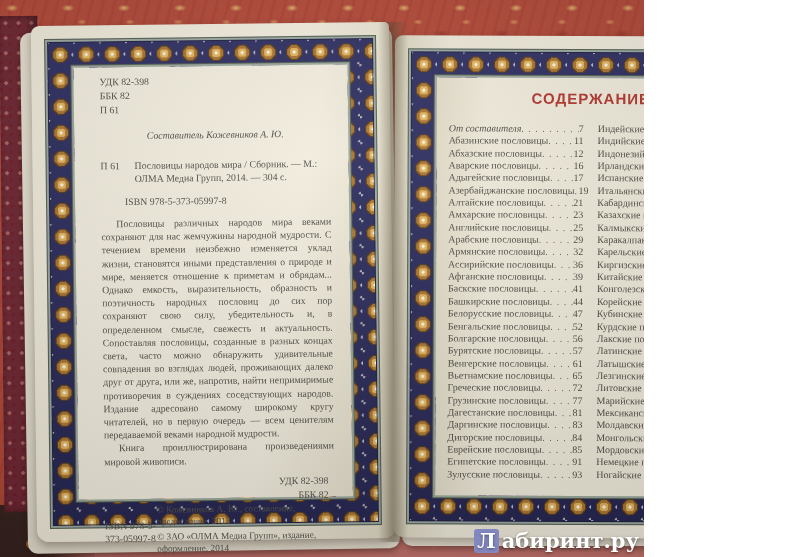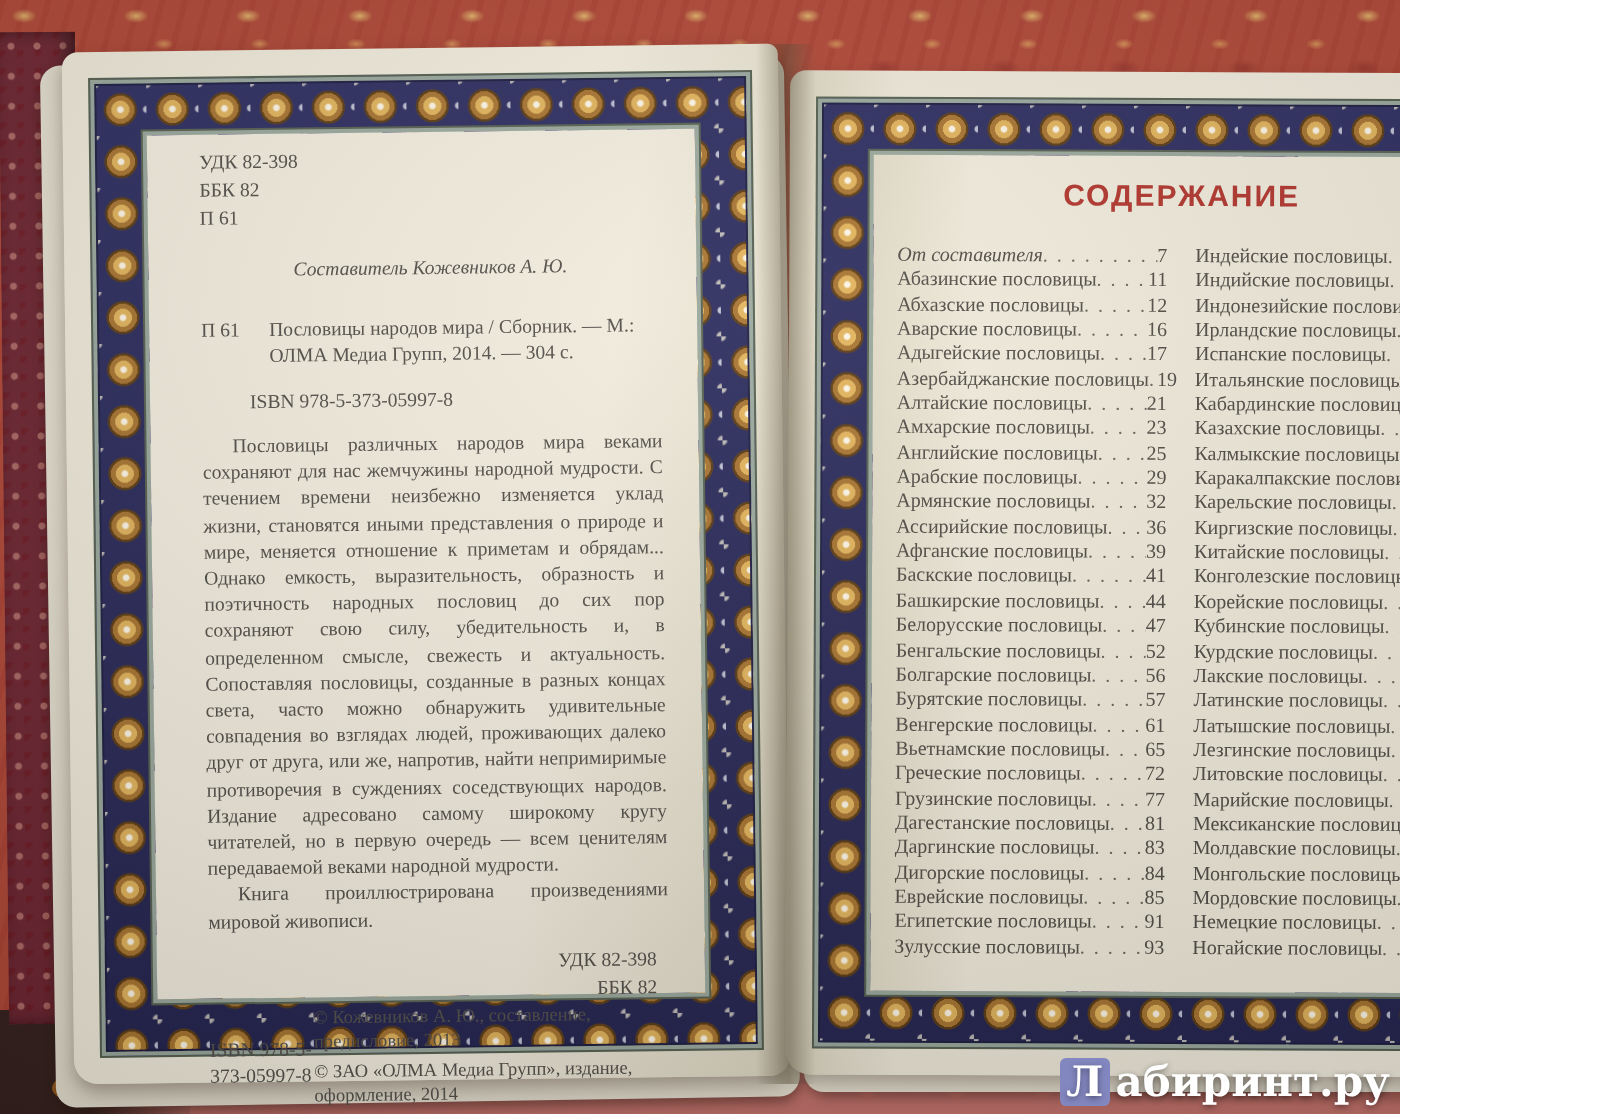--- a/index.html
+++ b/index.html
@@ -1,16 +1,16 @@
 <!DOCTYPE html>
 <html><head>
 <meta charset="utf-8">
 <style>
   html,body{margin:0;padding:0;}
-  .photo{position:relative;width:700px;height:557px;overflow:hidden;
+  .photo{position:relative;width:644px;height:557px;overflow:hidden;
     font-family:"Liberation Serif","DejaVu Serif",serif;
     background-color:#b04736;
     background-image:
       radial-gradient(9px 5px at 12px 8px, rgba(231,195,110,.85), rgba(231,195,110,0) 70%),
       radial-gradient(7px 4px at 34px 22px, rgba(228,170,96,.7), rgba(228,170,96,0) 70%),
       radial-gradient(11px 6px at 22px 34px, rgba(150,50,40,.85), rgba(150,50,40,0) 75%),
       repeating-linear-gradient(105deg, rgba(160,50,40,.30) 0 3px, rgba(0,0,0,0) 3px 11px);
     background-size:56px 42px,48px 38px,60px 44px,auto;}
   .fabric-bottom{position:absolute;left:0;right:0;bottom:0;height:28px;
     background-color:#c2706a;

